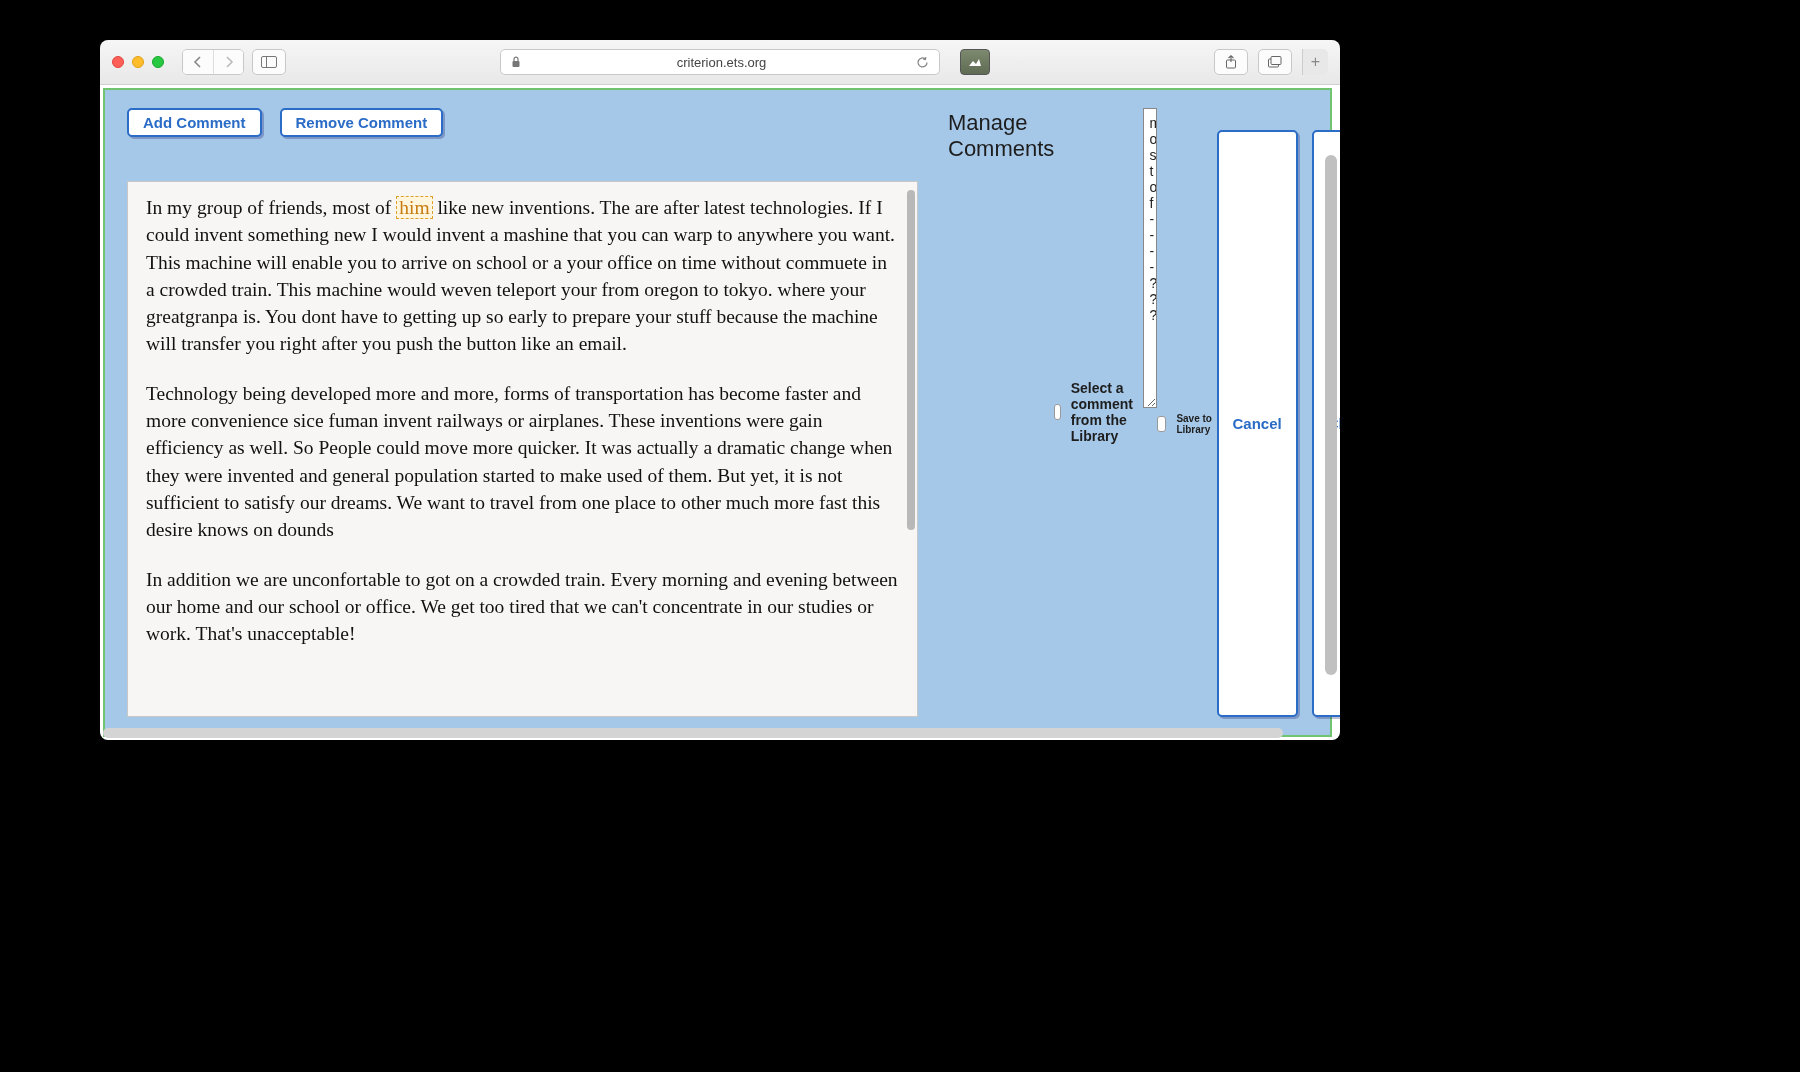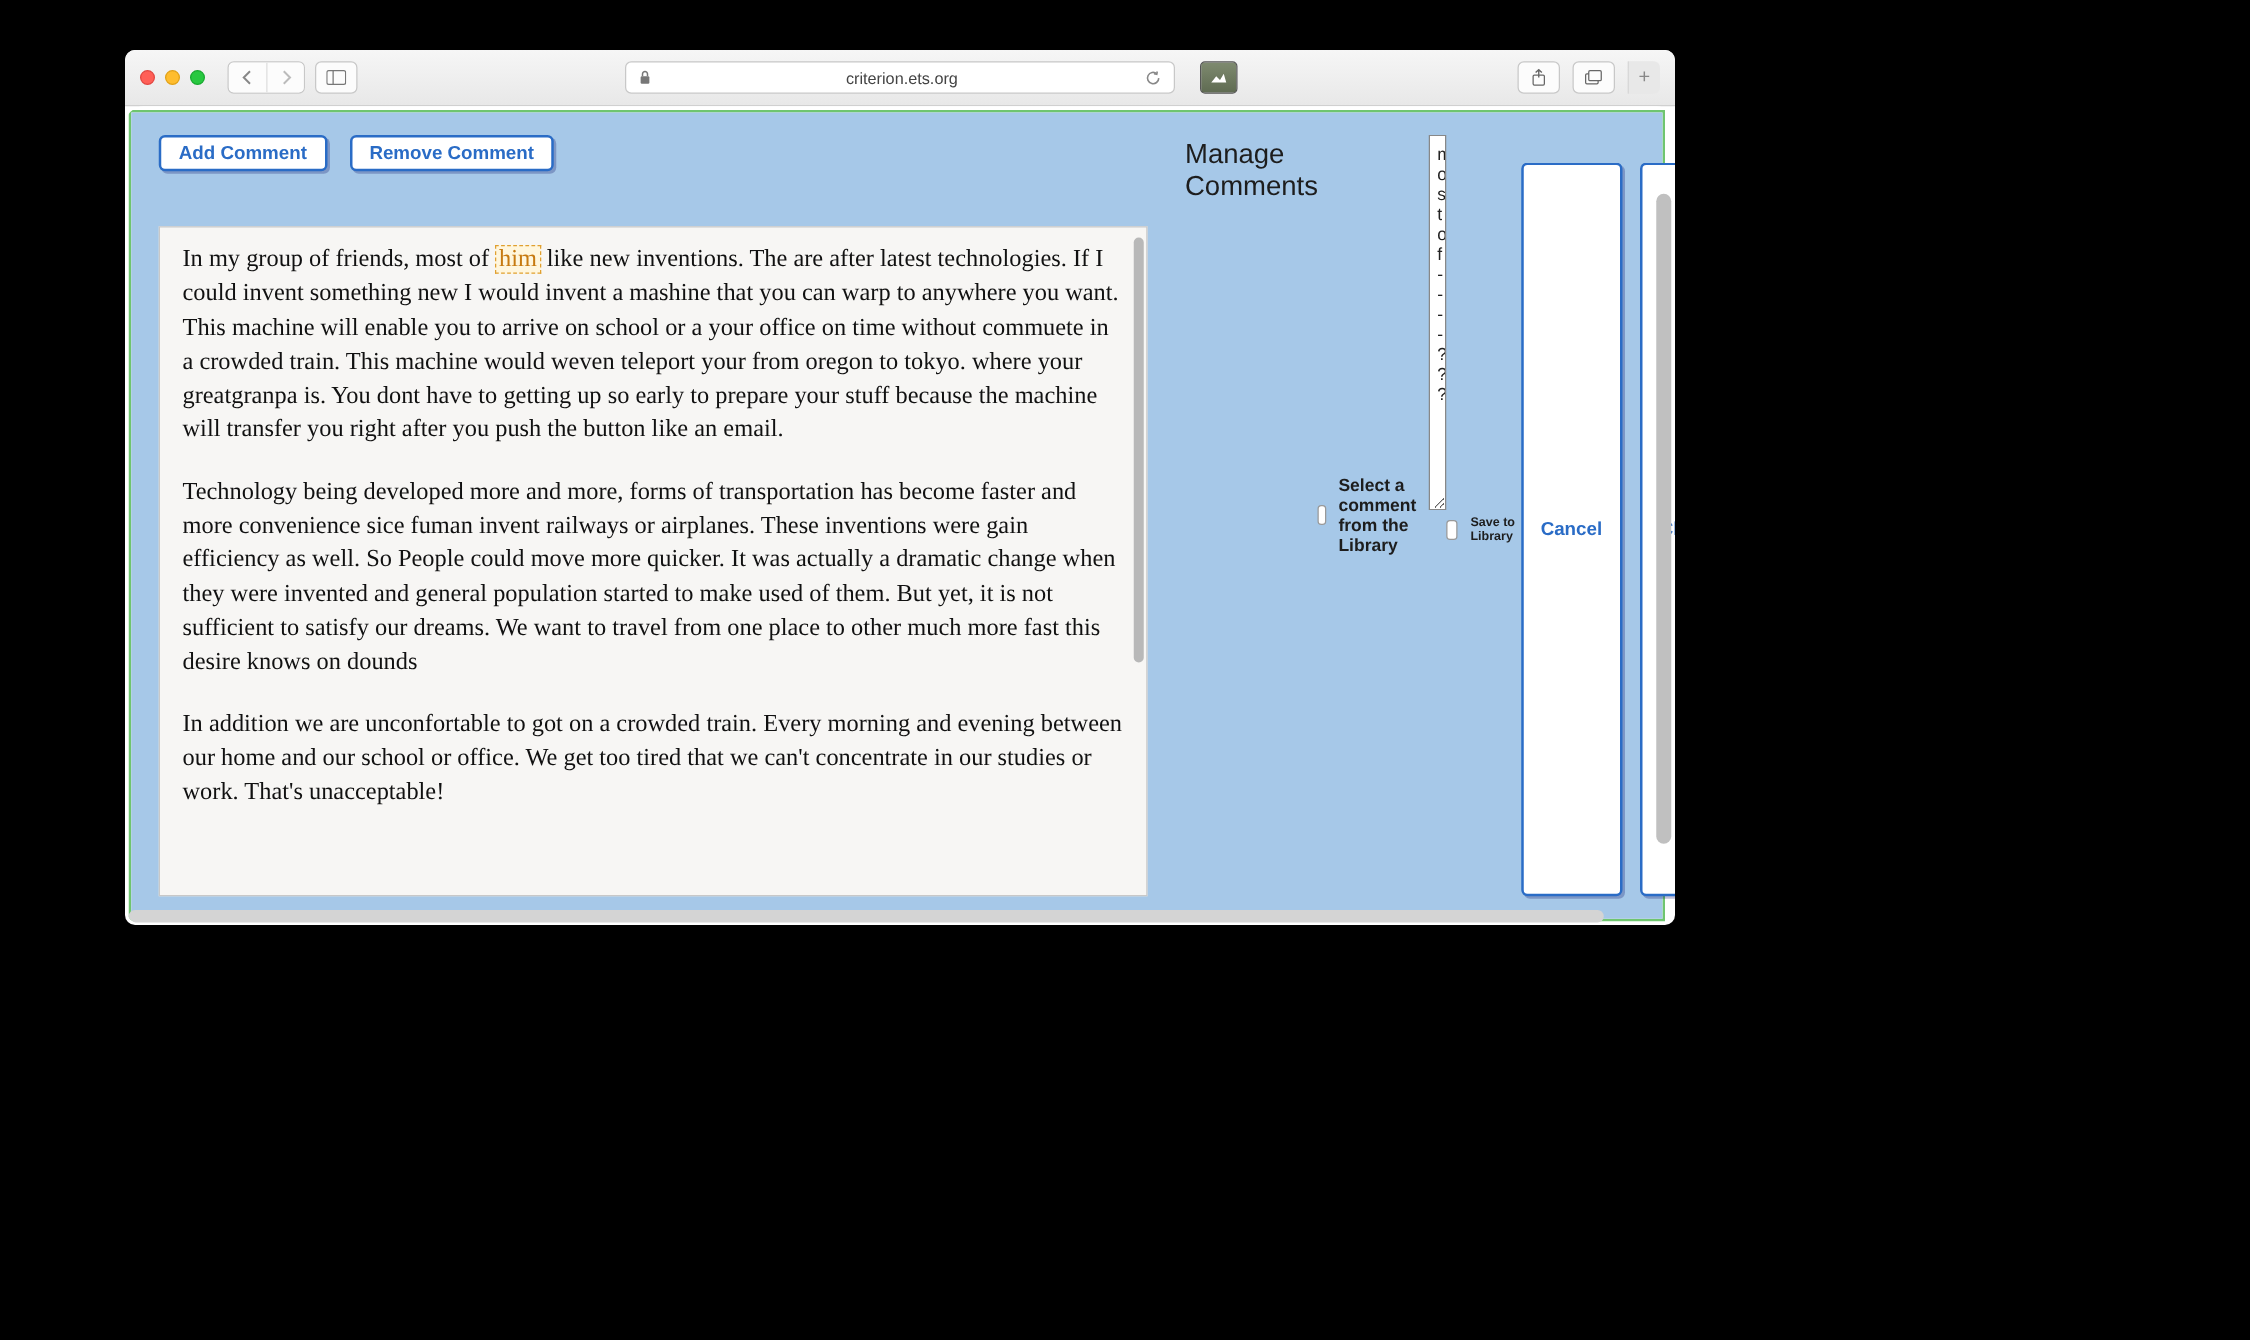--- a/index.html
+++ b/index.html
@@ -9,21 +9,21 @@
     background: #000;
     font-family: -apple-system, BlinkMacSystemFont, "Helvetica Neue", Arial, sans-serif;
     overflow: hidden;
   }
   .mac-window {
     position: absolute;
     left: 100px;
     top: 40px;
     width: 1240px;
     height: 700px;
-    background: #ffffff;
+    background: #0f172a;
     border-radius: 8px;
     box-shadow: 0 20px 60px rgba(0,0,0,0.6);
     overflow: hidden;
     display: flex;
     flex-direction: column;
   }
   .titlebar {
     height: 45px;
     background: linear-gradient(#f6f6f6, #e8e8e8);
     border-bottom: 1px solid #d0d0d0;
@@ -111,21 +111,20 @@
     border-left:1px solid #ccc;
     display:flex; align-items:center; justify-content:center;
     color:#888; font-size:16px;
     border-radius:0 5px 5px 0;
   }
   .content-area {
     flex:1;
     position:relative;
     background:#fff;
     overflow:hidden;
-    border-radius:15px;
   }
   .page-scroll {
     position:absolute;
     inset:0;
     overflow:hidden;
   }
   .page-inner {
     border:2px solid #6fc56f;
     margin:3px 8px 3px 3px;
     height:calc(100% - 6px);

